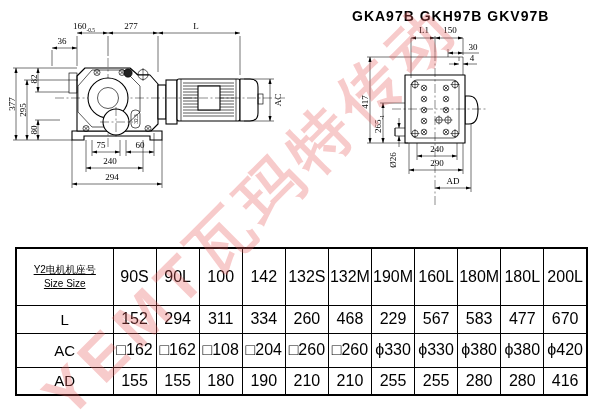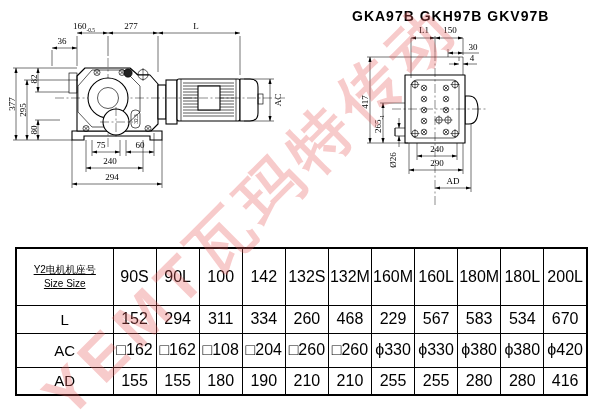--- a/index.html
+++ b/index.html
@@ -215,38 +215,38 @@
           <td class="hd">
             <div>Y2电机机座号</div>
             <div>Size Size</div>
           </td>
           <td>90S</td>
           <td>90L</td>
           <td>100</td>
           <td>142</td>
           <td>132S</td>
           <td>132M</td>
-          <td>160M</td>
+          <td>190M</td>
           <td>160L</td>
           <td>180M</td>
           <td>180L</td>
           <td>200L</td>
         </tr>
         <tr class="r1">
           <td class="lbl">L</td>
           <td>152</td>
           <td>294</td>
           <td>311</td>
           <td>334</td>
           <td>260</td>
           <td>468</td>
           <td>229</td>
           <td>567</td>
           <td>583</td>
-          <td>534</td>
+          <td>477</td>
           <td>670</td>
         </tr>
         <tr class="r2">
           <td class="lbl">AC</td>
           <td>□162</td>
           <td>□162</td>
           <td>□108</td>
           <td>□204</td>
           <td>□260</td>
           <td>□260</td>

